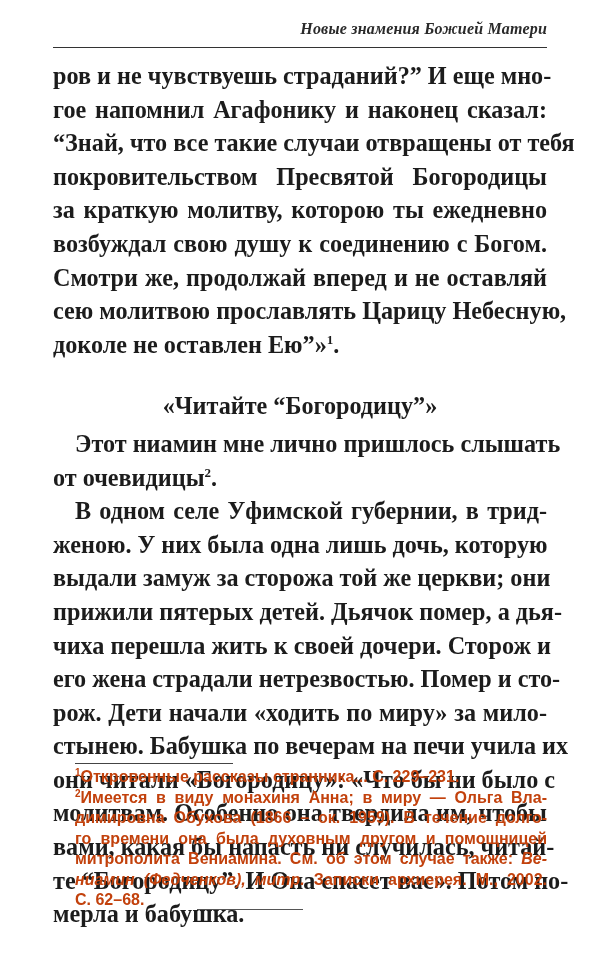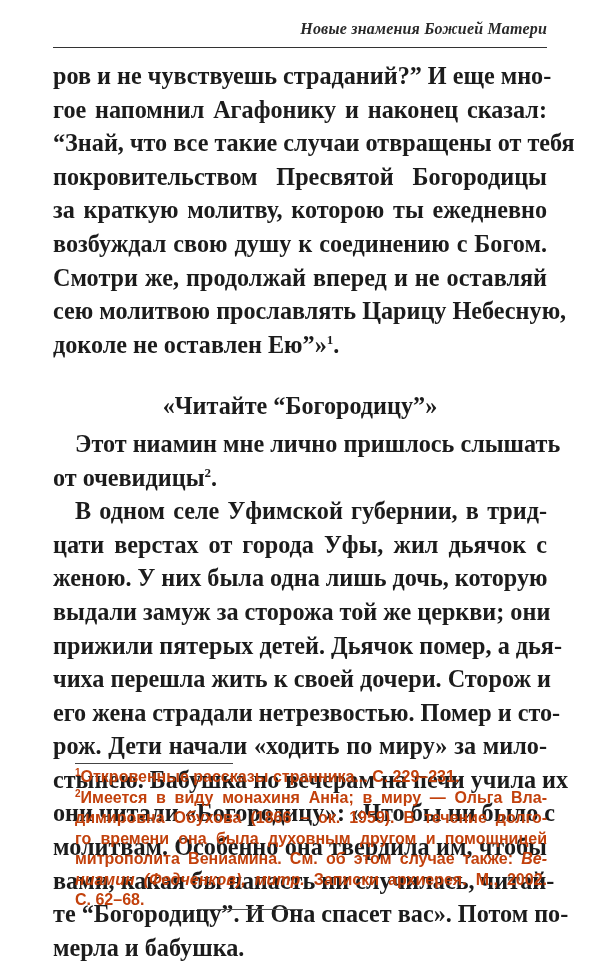--- a/index.html
+++ b/index.html
@@ -158,21 +158,20 @@
 
     <div class="line center heading">«Читайте “Богородицу”»</div>
 
     <div>
       <span class="line indent">Этот ниамин мне лично пришлось слышать</span>
       <span class="line last"><span>от очевидицы</span><sup>2</sup><span>.</span></span>
     </div>
 
     <div>
       <span class="line indent">В одном селе Уфимской губернии, в трид-</span>
-      <span class="line">цати верстах от города Уфы, жил дьячок с</span>
       <span class="line">женою. У них была одна лишь дочь, которую</span>
       <span class="line">выдали замуж за сторожа той же церкви; они</span>
       <span class="line">прижили пятерых детей. Дьячок помер, а дья-</span>
       <span class="line">чиха перешла жить к своей дочери. Сторож и</span>
       <span class="line">его жена страдали нетрезвостью. Помер и сто-</span>
       <span class="line">рож. Дети начали «ходить по миру» за мило-</span>
       <span class="line">стынею. Бабушка по вечерам на печи учила их</span>
       <span class="line">они читали «Богородицу»: «Что бы ни было с</span>
       <span class="line">молитвам. Особенно она твердила им, чтобы</span>
       <span class="line">вами, какая бы напасть ни случилась, читай-</span>

